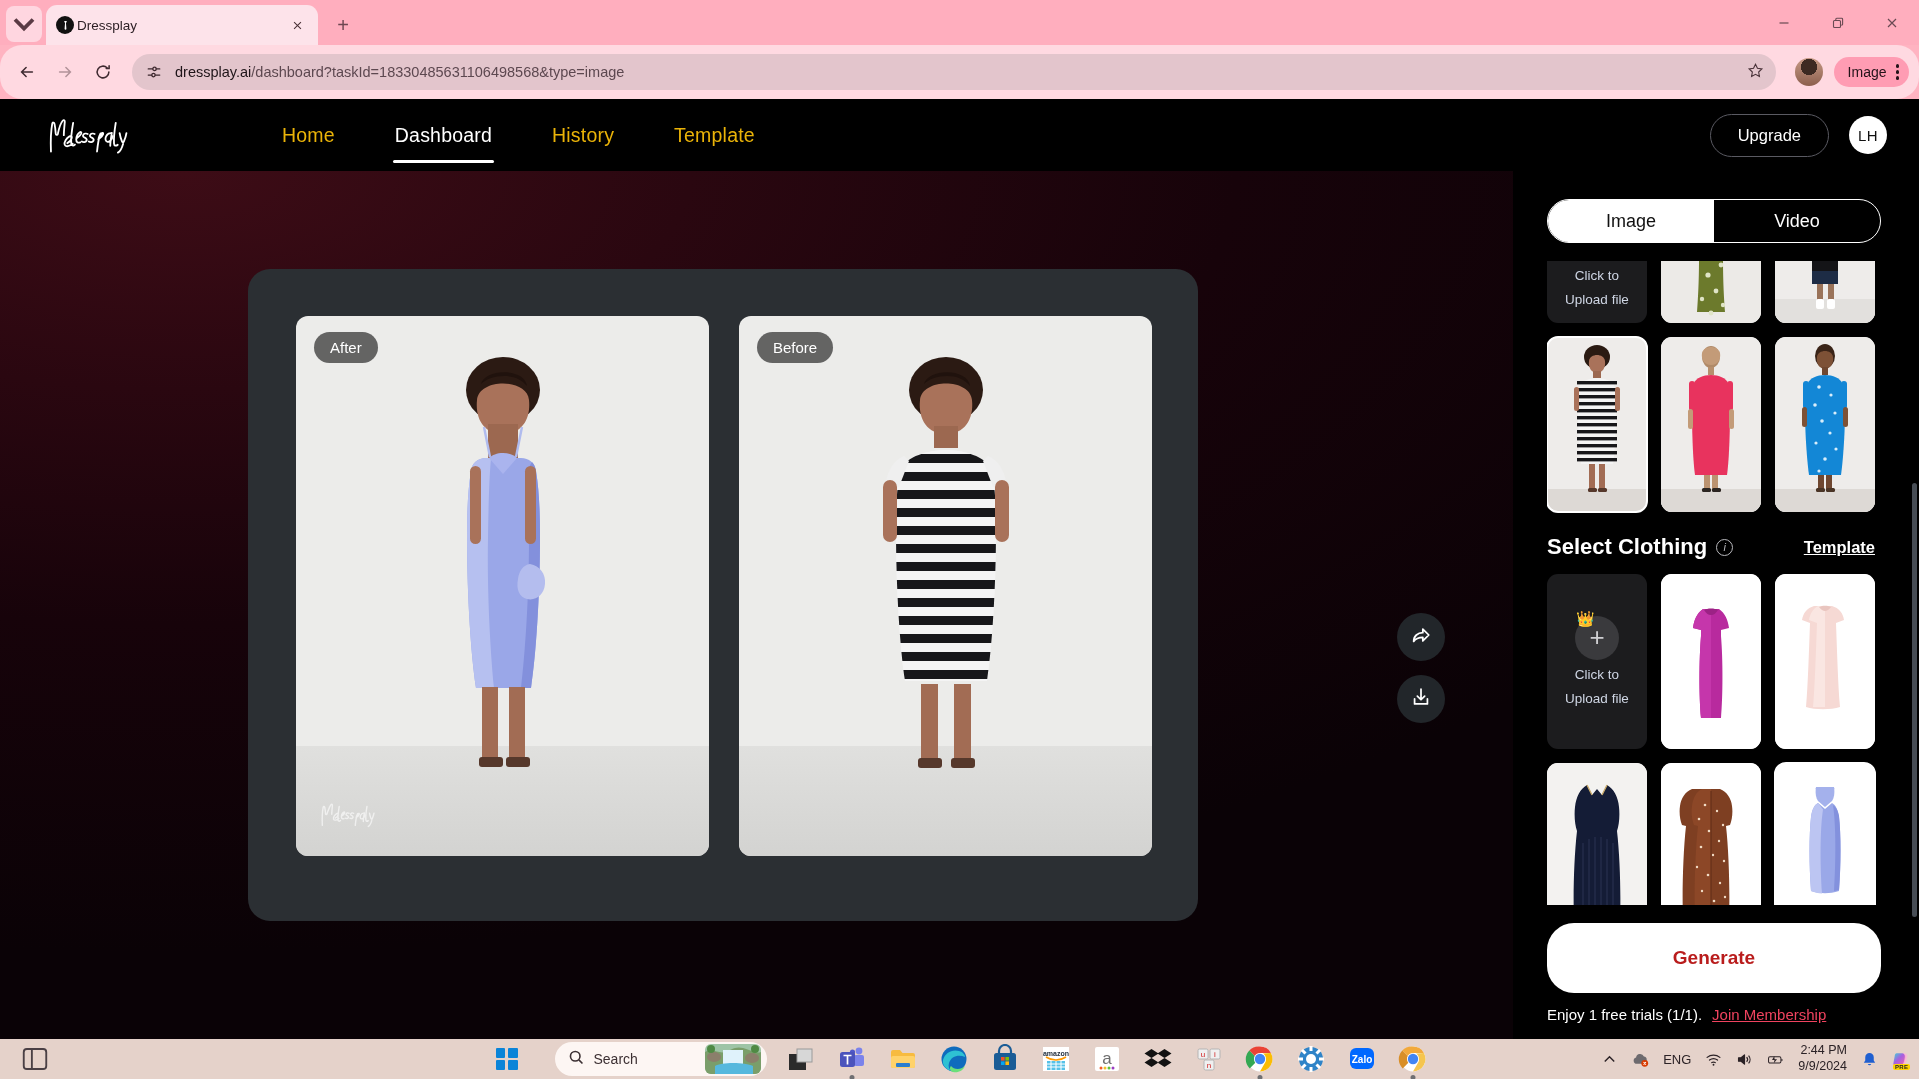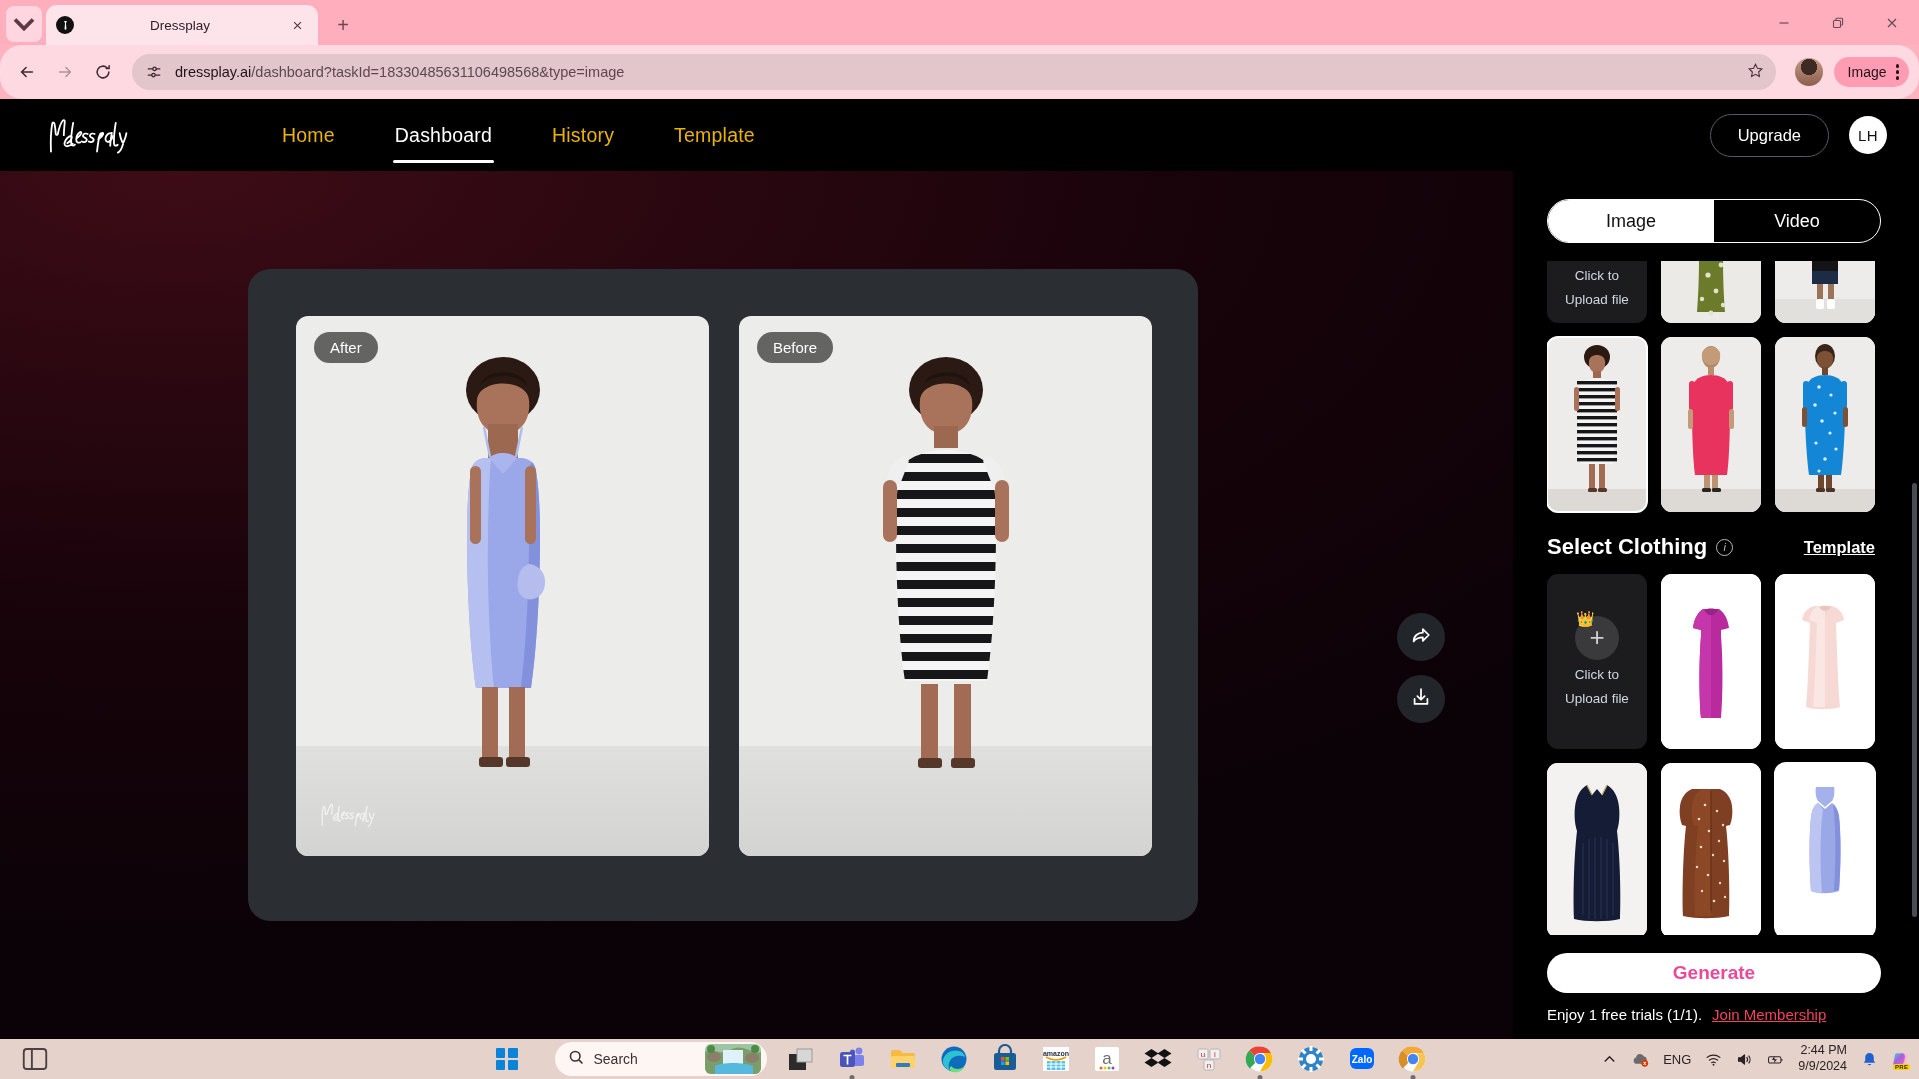--- a/index.html
+++ b/index.html
@@ -15,21 +15,21 @@
 
   .tabstrip { height: 45px; background: #ffaebe; display: flex; align-items: flex-end; padding-left: 6px; position: relative; }
   .tabstrip-caret {
     width: 36px; height: 36px; margin-bottom: 3px; border-radius: 8px;
     background: #ffd6e0; display: flex; align-items: center; justify-content: center;
     color: #5a3a44; font-size: 13px;
   }
   .tab {
     height: 40px; width: 272px; margin-left: 4px;
     background: #fde3ea; border-radius: 11px 11px 0 0;
-    display: flex; align-items: center; padding: 0 10px; gap: 9px; position: relative; text-align: center;
+    display: flex; align-items: center; padding: 0 10px; gap: 3px; position: relative;
   }
   .tab-favicon {
     width: 18px; height: 18px; border-radius: 50%; background: #111;
     display: flex; align-items: center; justify-content: center; flex: none;
   }
   .tab-favicon svg { width: 11px; height: 11px; }
   .tab-title { font-size: 13.5px; color: #2e2126; flex: 1; white-space: nowrap; overflow: hidden; }
   .tab-close { width: 22px; height: 22px; display: flex; align-items: center; justify-content: center; border-radius: 50%; color: #4a3036; font-size: 15px; }
   .newtab { width: 34px; height: 34px; margin-left: 8px; margin-bottom: 3px; display: flex; align-items: center; justify-content: center; color: #6d4751; font-size: 20px; font-weight: 300; }
   .wincontrols { position: absolute; right: 0; top: 0; height: 45px; display: flex; }
@@ -119,21 +119,21 @@
     color: #cfd6e4; font-size: 13.5px; line-height: 1.25; text-align: center; position: relative; gap: 7px;
   }
   .upload .plus { width: 44px; height: 44px; border-radius: 50%; background: #3a3a3d; display: flex; align-items: center; justify-content: center; color: #cfcfd2; font-size: 26px; font-weight: 300; }
   .crown { position: absolute; top: 36px; right: 52px; font-size: 15px; }
   .sec-head { display: flex; align-items: center; margin: 22px 0 14px; }
   .sec-title { font-size: 22px; color: #fff; font-weight: 700; }
   .info-i { width: 17px; height: 17px; border-radius: 50%; border: 1.3px solid #b9b9bd; color: #b9b9bd; font-size: 11px; display: inline-flex; align-items: center; justify-content: center; margin-left: 9px; font-style: italic; }
   .tmpl-link { margin-left: auto; color: #fff; font-size: 16.5px; text-decoration: underline; font-weight: 600; }
 
   .panel-foot { flex: none; padding: 18px 0 16px; background: #000; }
-  .gen-btn { height: 40px; border-radius: 27px; background: #fff; color: #ec4899; display: flex; align-items: center; justify-content: center; font-size: 19px; font-weight: 600; }
+  .gen-btn { height: 70px; border-radius: 27px; background: #fff; color: #b91c1c; display: flex; align-items: center; justify-content: center; font-size: 19px; font-weight: 600; }
   .trial { margin-top: 13px; font-size: 15px; color: #fff; display: flex; gap: 10px; align-items: baseline; }
   .trial a { color: #f0435f; text-decoration: underline; }
 
   .pscroll { position: absolute; right: 2px; top: 100px; width: 5px; bottom: 118px; }
   .pscroll .thumbbar { position: absolute; left: 0; width: 5px; top: 212px; bottom: 4px; background: #474d55; border-radius: 3px; }
 
   
   .dress { position: absolute; left: 50%; transform: translateX(-50%); }
 
   

